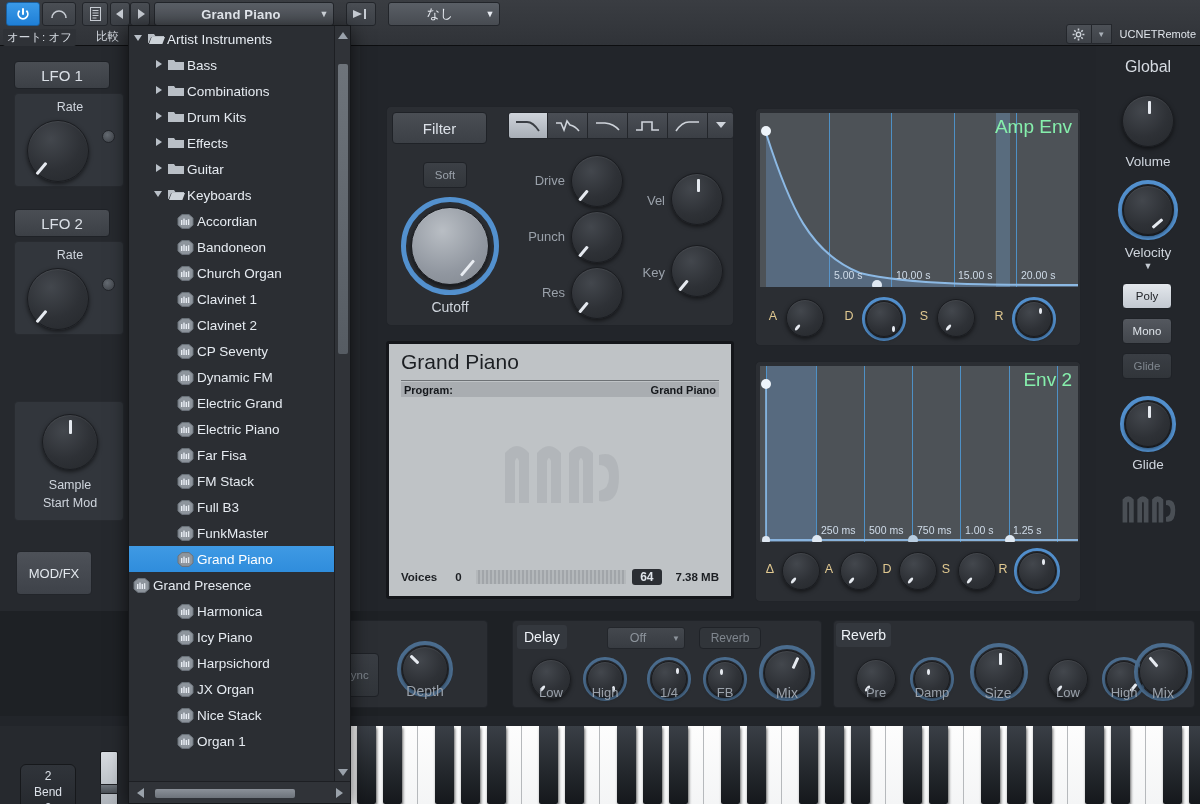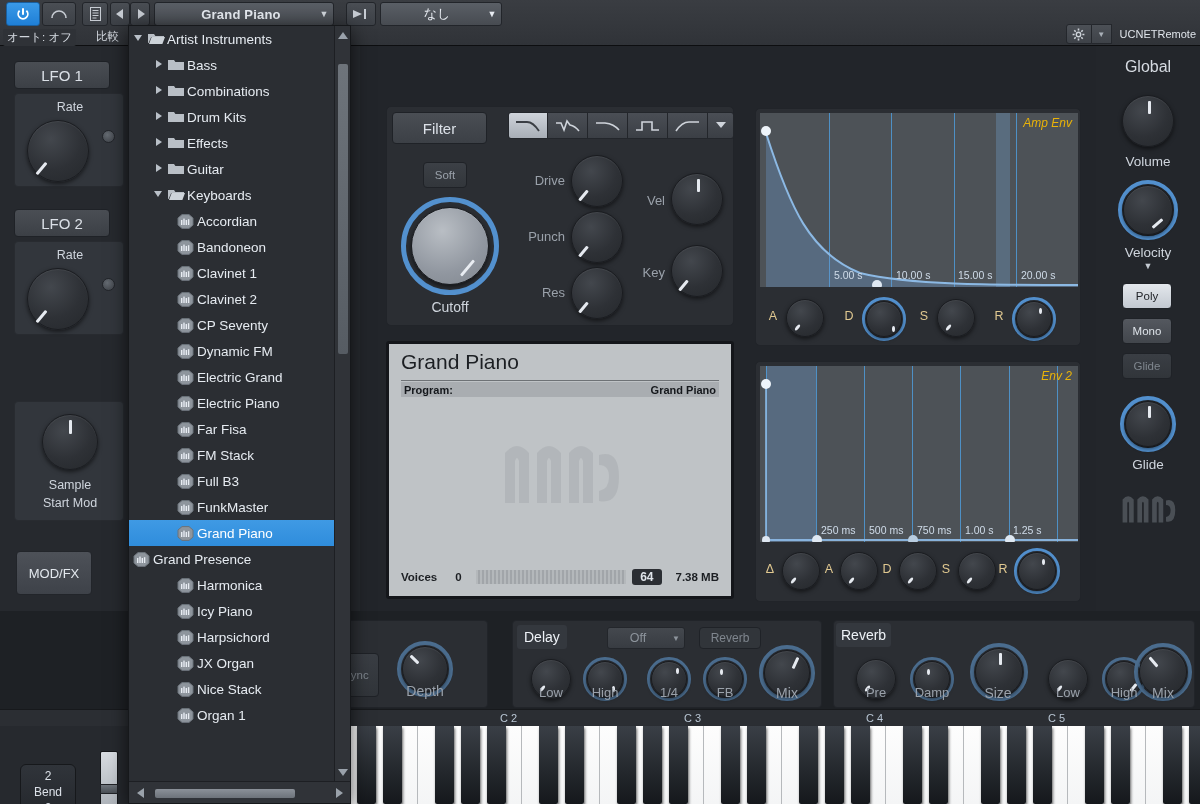--- a/index.html
+++ b/index.html
@@ -35,21 +35,21 @@
   .tb-menu {
     left: 154px; width: 180px; height: 24px;
     background: linear-gradient(#5a5f66, #474b51);
     color:#e8ecf2; font-size: 13px; font-weight: bold;
     letter-spacing: .2px;
   }
   .tb-menu .cap { flex: 1; text-align: center; padding-left: 12px; }
   .tb-menu .car { width: 18px; text-align:center; font-size: 9px; color:#cfd4da;}
   .tb-tonext { left: 346px; width: 30px; }
   .tb-none {
-    left: 380px; width: 122px; height: 24px;
+    left: 388px; width: 112px; height: 24px;
     background: linear-gradient(#5a5f66, #474b51);
     color:#e8ecf2; font-size: 13px;
   }
   .tb-none .cap { flex:1; text-align:center; padding-left: 10px;}
   .tb-none .car { width: 18px; text-align:center; font-size:9px; }
 
   .tb-row2 { position: absolute; left: 0; top: 27px; height: 19px; width: 100%; }
   .tb-lbl { position: absolute; font-size: 11.5px; color: #d6dbe2; top: 2px; }
   .auto-lbl { left: 3px; background:#2f3237; padding: 1px 4px; border-radius:2px;}
   .hikaku-lbl { left: 96px; }
@@ -116,21 +116,21 @@
   .filter-head { position:absolute; left: 5px; top: 5px; width: 95px; height: 32px; }
   .fshapes { position:absolute; left: 508px; top: 66px; display:flex; }
   .fshape { width: 40px; height: 27px; background: linear-gradient(#4a4e55,#3b3f45);
     border:1px solid #23262b; border-left:none; display:flex; align-items:center; justify-content:center;}
   .fshape:first-child { border-left:1px solid #23262b; border-radius:3px 0 0 3px; }
   .fshape.sel { background: linear-gradient(#cfd4db,#a8aeb6); }
   .fshape.last { width: 26px; border-radius: 0 3px 3px 0; }
 
   .env-box { position:absolute; background:#2b2e33; border-radius:5px; border:1px solid #212429;}
   .env-graph { position:absolute; background:#4d5257; overflow:hidden; }
-  .env-title { position:absolute; right:6px; top:3px; font-size:12px; color:#eab308;font-style:italic; }
+  .env-title { position:absolute; right:6px; top:3px; font-size:19px; color:#86efac; }
   .env-tick { position:absolute; bottom:6px; font-size:10.5px; color:#cfdbe8; }
   .gridline { position:absolute; top:0; bottom:0; width:1px; background:#4f9bd8; opacity:.85;}
 
   
   .infobox { position:absolute; left: 386px; top: 295px; width: 348px; height: 258px;
     background: #bfc3c6; border: 3px solid #14161a; border-radius: 3px; }
   .info-title { position:absolute; left: 12px; top: 6px; font-size: 21px; color:#1c1f23; }
   .info-rule { position:absolute; left: 12px; right: 12px; top: 36px; height:1px; background:#6e7276;}
   .info-prog { position:absolute; left: 12px; right: 12px; top: 38px; height: 15px;
     background:#a9adb1; display:flex; align-items:center; justify-content:space-between;
@@ -657,26 +657,20 @@
         <div style="position:absolute;left:300px;top:22px;width:58px;height:58px;">
           <div class="ring" style="left:0;top:0;width:58px;height:58px;border:4px solid #4b6d8f;"></div>
           <div class="knob" style="position:absolute;left:5px;top:5px;width:48px;height:48px;">
               <div class="ptr" style="width:3px;height:12px;left:12px;top:7px;transform:rotate(-40deg);"></div>
             </div>
         </div>
         <div class="knob-lbl dim" style="position:absolute;left:298px;top:64px;width:62px;font-size:14px;">Mix</div>
       </div>
     </div>
 
-    <div class="keyruler">
-      <span style="left:500px;">C 2</span>
-      <span style="left:684px;">C 3</span>
-      <span style="left:866px;">C 4</span>
-      <span style="left:1048px;">C 5</span>
-    </div>
 
     <div class="keyboard">
       <div class="wkey" style="left:0px;width:26px;"></div>
       <div class="wkey" style="left:26px;width:26px;"></div>
       <div class="wkey" style="left:52px;width:26px;"></div>
       <div class="wkey" style="left:78px;width:26px;"></div>
       <div class="wkey" style="left:104px;width:26px;"></div>
       <div class="wkey" style="left:130px;width:26px;"></div>
       <div class="wkey" style="left:156px;width:26px;"></div>
       <div class="wkey" style="left:182px;width:26px;"></div>
@@ -853,20 +847,34 @@
               <svg width="19" height="15" viewBox="0 0 19 15">
                 <path d="M2 4 L6 0.6 H13 L17 4 V11 L13 14.4 H6 L2 11 Z" fill="#8e959d" stroke="#6b727a"></path>
                 <g fill="#e7ecf2">
                   <rect x="5" y="6" width="1.4" height="5"></rect>
                   <rect x="7.3" y="4.6" width="1.4" height="6.4"></rect>
                   <rect x="9.6" y="6" width="1.4" height="5"></rect>
                   <rect x="11.9" y="5.2" width="1.4" height="5.8"></rect>
                 </g>
               </svg>
             </span>
+            <span>Church Organ</span>
+          </div>
+          <div class="dd-item" style="padding-left: 44px;">
+            <span class="dd-inst">
+              <svg width="19" height="15" viewBox="0 0 19 15">
+                <path d="M2 4 L6 0.6 H13 L17 4 V11 L13 14.4 H6 L2 11 Z" fill="#8e959d" stroke="#6b727a"></path>
+                <g fill="#e7ecf2">
+                  <rect x="5" y="6" width="1.4" height="5"></rect>
+                  <rect x="7.3" y="4.6" width="1.4" height="6.4"></rect>
+                  <rect x="9.6" y="6" width="1.4" height="5"></rect>
+                  <rect x="11.9" y="5.2" width="1.4" height="5.8"></rect>
+                </g>
+              </svg>
+            </span>
             <span>Clavinet 1</span>
           </div>
           <div class="dd-item" style="padding-left: 44px;">
             <span class="dd-inst">
               <svg width="19" height="15" viewBox="0 0 19 15">
                 <path d="M2 4 L6 0.6 H13 L17 4 V11 L13 14.4 H6 L2 11 Z" fill="#8e959d" stroke="#6b727a"></path>
                 <g fill="#e7ecf2">
                   <rect x="5" y="6" width="1.4" height="5"></rect>
                   <rect x="7.3" y="4.6" width="1.4" height="6.4"></rect>
                   <rect x="9.6" y="6" width="1.4" height="5"></rect>

